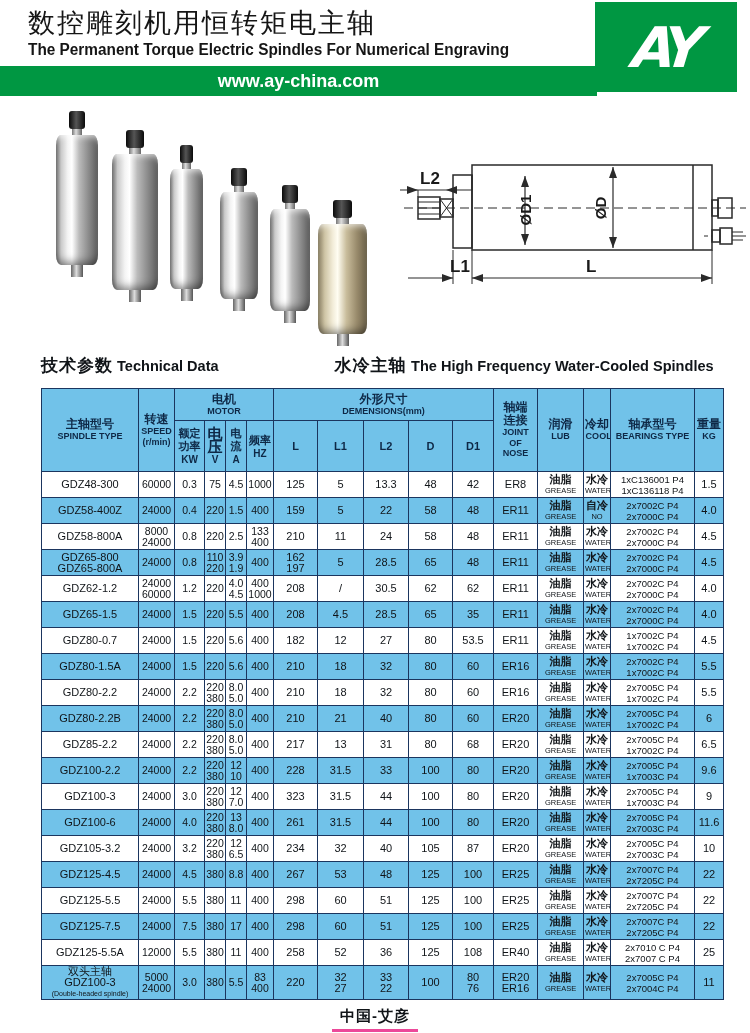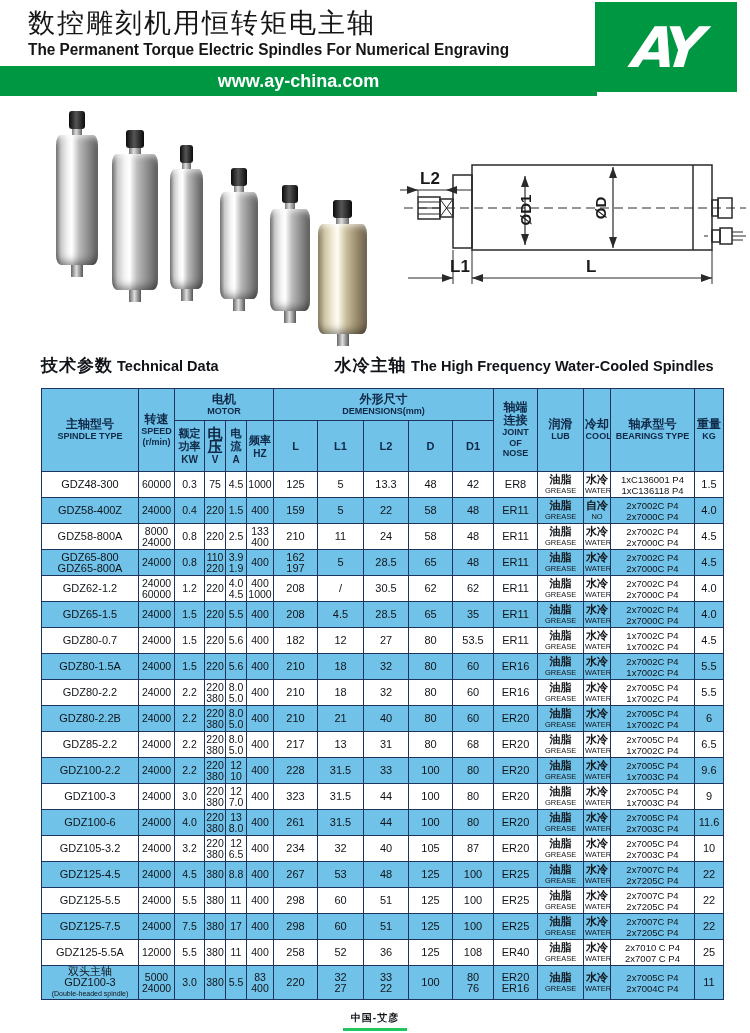--- a/index.html
+++ b/index.html
@@ -52,22 +52,22 @@
   #spec tbody tr.white td{background:#fff;}
   #spec td .ln{font-size:11px;line-height:11px;white-space:nowrap;}
   #spec td.c1 .ln,#spec td.c2 .ln,#spec td.c3 .ln,#spec td.c4 .ln,#spec td.c5 .ln{font-size:10.5px;}
   #spec td.c14 .ln{font-size:9.5px;text-align:center;}
   #spec td.c12 .ln:first-child,#spec td.c13 .ln:first-child{font-size:11px;font-weight:bold;}
   #spec td.c12 .ln:last-child,#spec td.c13 .ln:last-child{font-size:7.5px;}
   #spec td.c0 .ln{font-size:11px;}
   #spec tbody tr:last-child td.c0 .ln:last-child{font-size:7px;}
   
   #footer{position:absolute;left:0;top:1007px;width:750px;text-align:center;}
-  #footer span{display:inline-block;font-size:10px;font-weight:bold;letter-spacing:1px;
-    border-bottom:3px solid #22c55e;padding:0 8px 3px;}
+  #footer span{display:inline-block;font-size:15px;font-weight:bold;letter-spacing:1px;
+    border-bottom:3px solid #ec4899;padding:0 8px 3px;}
   svg text{font-family:"Liberation Sans","DejaVu Sans",sans-serif;}
 </style>
 </head>
 <body>
 
 <div id="titleblock">
   <div id="title-zh">数控雕刻机用恒转矩电主轴</div>
   <div id="title-en">The Permanent Torque Electric Spindles For Numerical Engraving</div>
 </div>
 <div id="wwwbar">www.ay-china.com</div>

